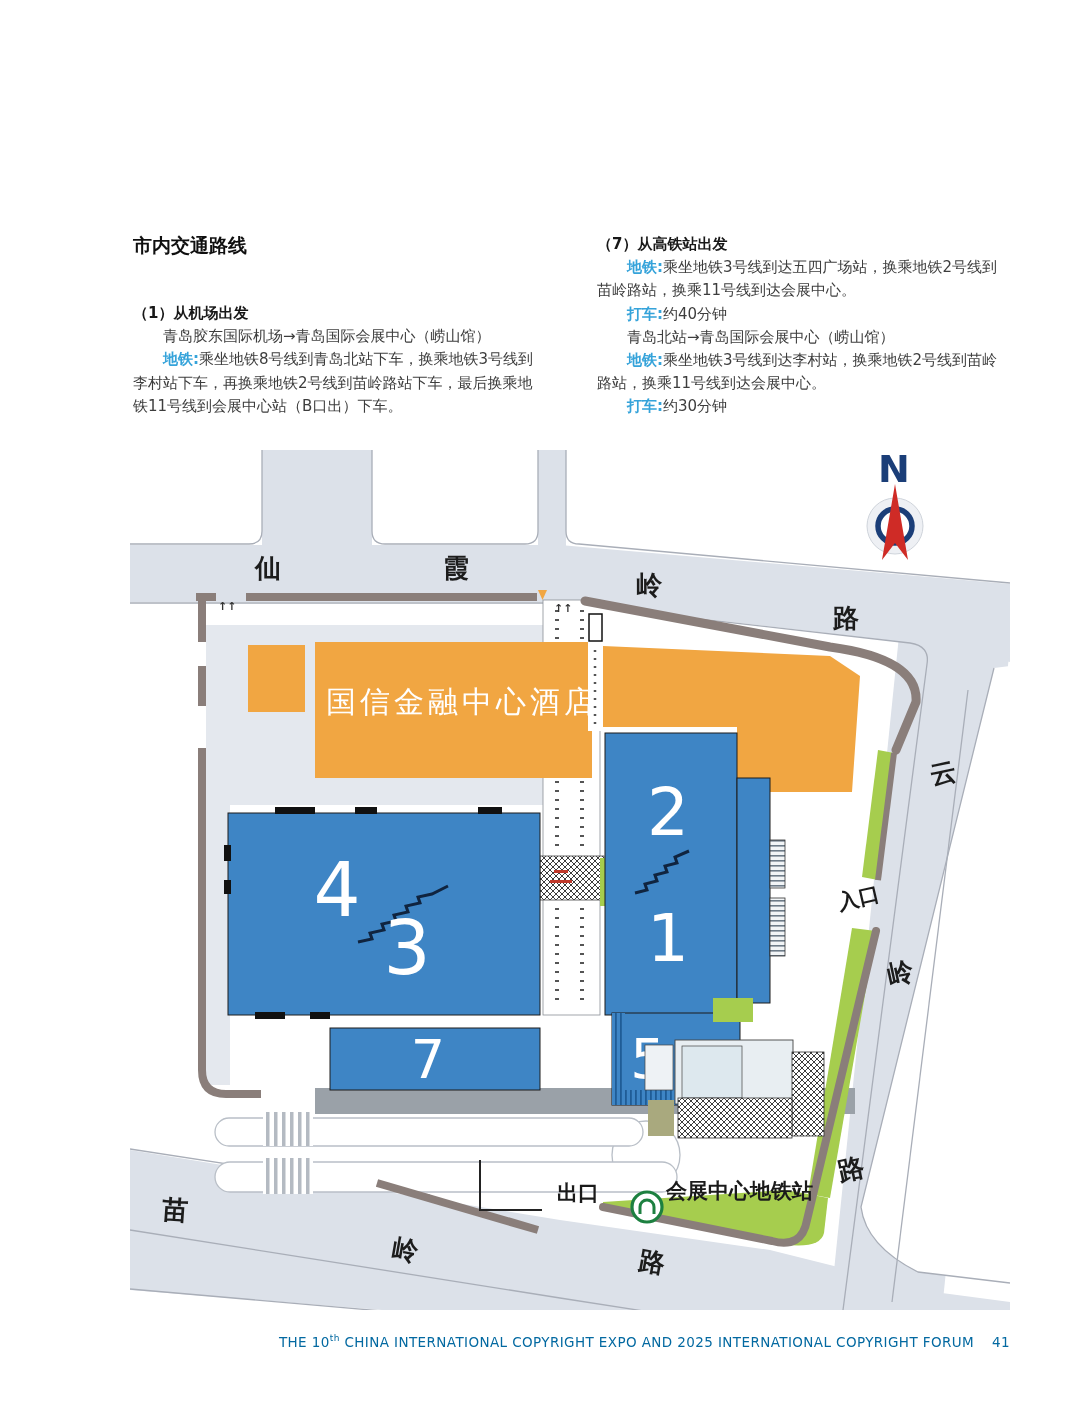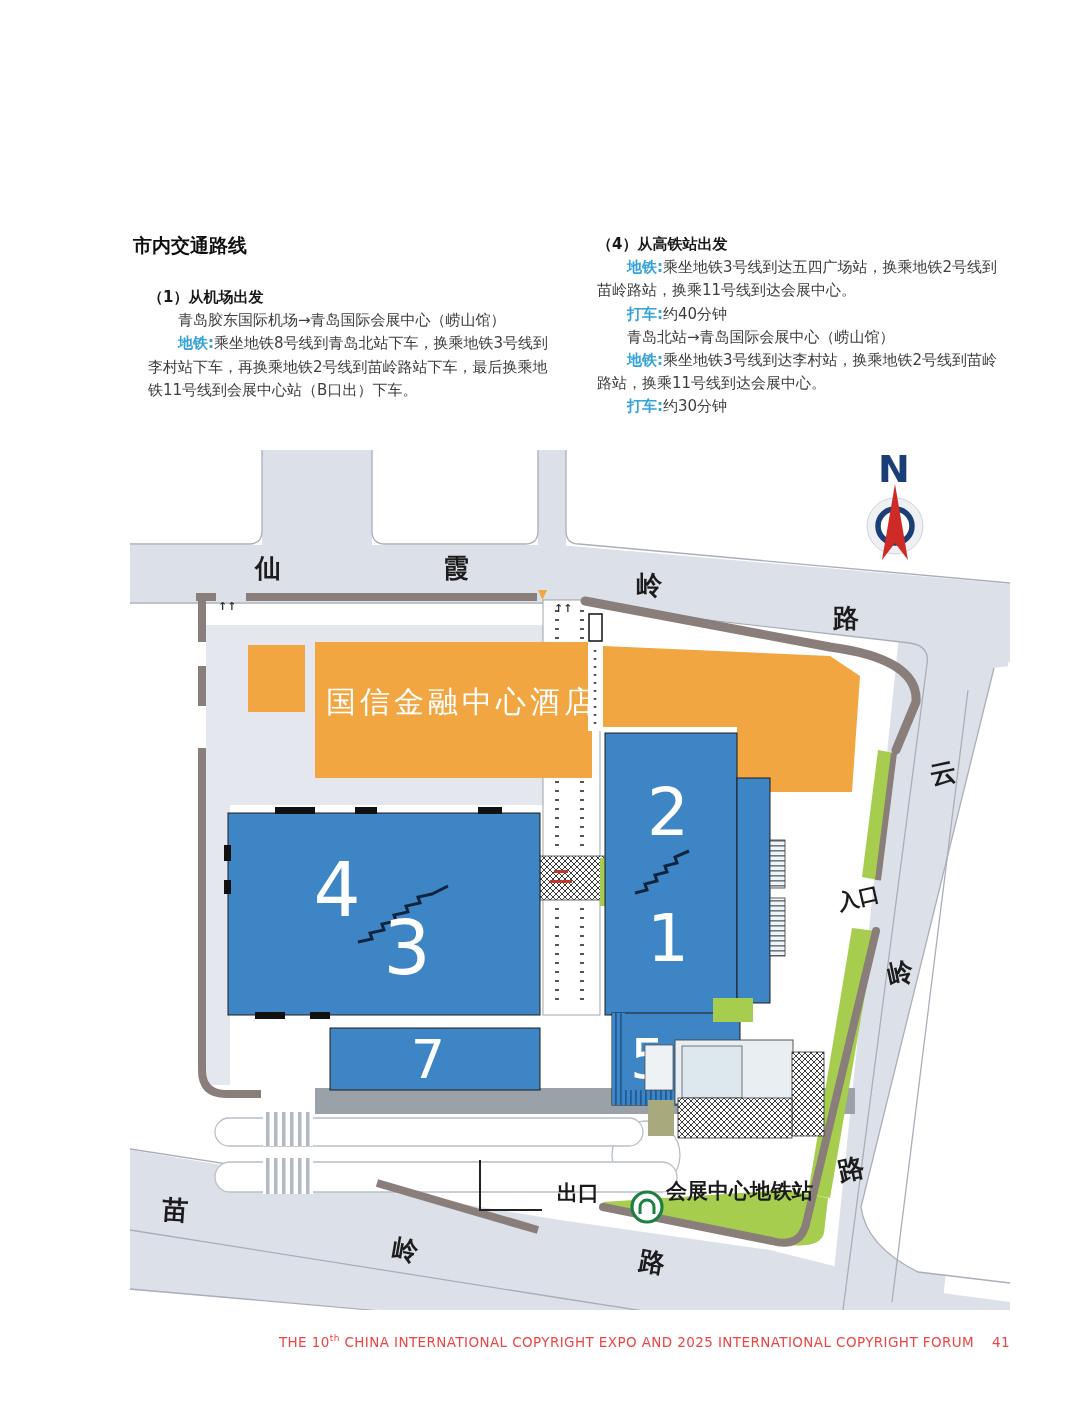--- a/index.html
+++ b/index.html
@@ -7,46 +7,46 @@
     --road:#dce1e9; --roadline:#a9aeb8; --wall:#8a7e7a; --mgreen:#1d8040;
     --navy:#1b3e78; --red:#cf2b26; --plaza:#e4e8ee; --graybar:#9aa1a8;
   }
   html,body{margin:0;padding:0;}
   body{width:1080px;height:1407px;background:#fff;position:relative;overflow:hidden;
        font-family:"DejaVu Sans","Liberation Sans",sans-serif;}
   .col{position:absolute;top:233px;font-size:15px;line-height:23.2px;color:#3d3d3d;}
   .col p{margin:0;}
   .col .indent{text-indent:2em;}
   .col .h{font-weight:bold;color:#181818;}
-  #col-left{left:148px;width:413px;}
+  #col-left{left:133px;width:413px;margin-top:16px;}
   #col-right{left:597px;width:414px;}
   .sec-title{font-size:19px;font-weight:bold;color:#0f0f0f;margin:0 0 30px 0;line-height:24px;}
   .accent{color:var(--accent);font-weight:bold;}
   #map{position:absolute;left:130px;top:450px;}
   text{font-family:"DejaVu Sans","Liberation Sans",sans-serif;}
   .rl{font-size:26px;font-weight:bold;fill:#1c1c1c;text-anchor:middle;dominant-baseline:central;}
   .num{fill:#ffffff;font-weight:normal;text-anchor:middle;dominant-baseline:central;}
   .maplabel{font-size:21px;font-weight:bold;fill:#1a1a1a;}
-  #footer{position:absolute;top:1333px;right:70px;font-size:13.5px;color:#ef4444;letter-spacing:.4px;white-space:nowrap;}
+  #footer{position:absolute;top:1333px;right:70px;font-size:13.5px;color:#0369a1;letter-spacing:.4px;white-space:nowrap;}
   #footer sup{font-size:9px;}
   .pagenum{margin-left:18px;}
 </style>
 </head>
 <body>
 
 <h1 class="sec-title" style="position:absolute;left:133px;top:233px;">市内交通路线</h1>
 
 <div class="col" id="col-left" style="top:286px">
   <p class="h">（1）从机场出发</p>
   <p class="indent">青岛胶东国际机场→青岛国际会展中心（崂山馆）</p>
   <p class="indent"><span class="accent">地铁:</span><span>乘坐地铁8号线到青岛北站下车，换乘地铁3号线到李村站下车，再换乘地铁2号线到苗岭路站下车，最后换乘地铁11号线到会展中心站（B口出）下车。</span></p>
 </div>
 
 <div class="col" id="col-right">
-  <p class="h">（4）从高铁站出发</p>
+  <p class="h">（7）从高铁站出发</p>
   <p class="indent"><span class="accent">地铁:</span><span>乘坐地铁3号线到达五四广场站，换乘地铁2号线到苗岭路站，换乘11号线到达会展中心。</span></p>
   <p class="indent"><span class="accent">打车:</span><span>约40分钟</span></p>
   <p class="indent">青岛北站→青岛国际会展中心（崂山馆）</p>
   <p class="indent"><span class="accent">地铁:</span><span>乘坐地铁3号线到达李村站，换乘地铁2号线到苗岭路站，换乘11号线到达会展中心。</span></p>
   <p class="indent"><span class="accent">打车:</span><span>约30分钟</span></p>
 </div>
 
 <svg id="map" width="880" height="860" viewBox="0 0 880 860">
   <defs>
     <pattern id="xh" width="6" height="6" patternUnits="userSpaceOnUse">

